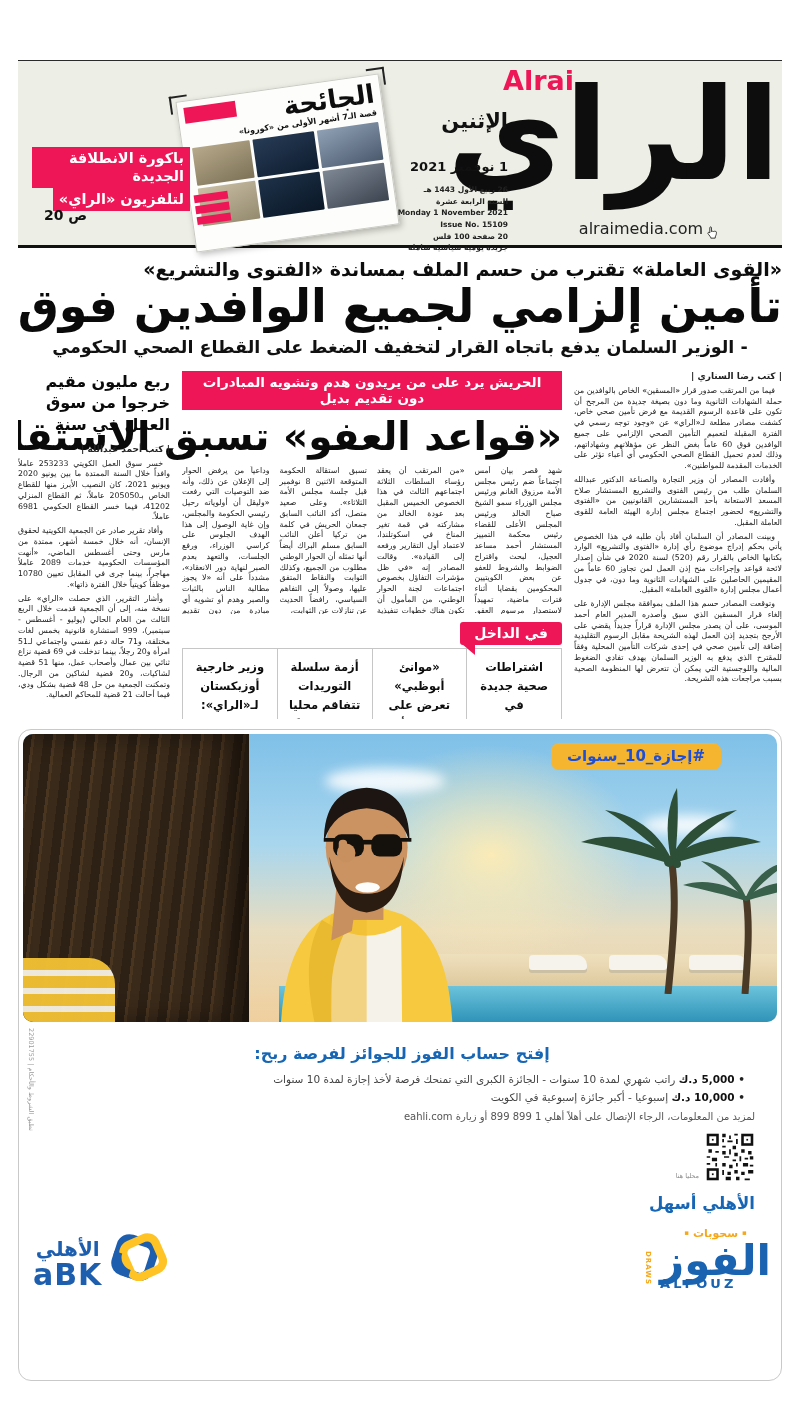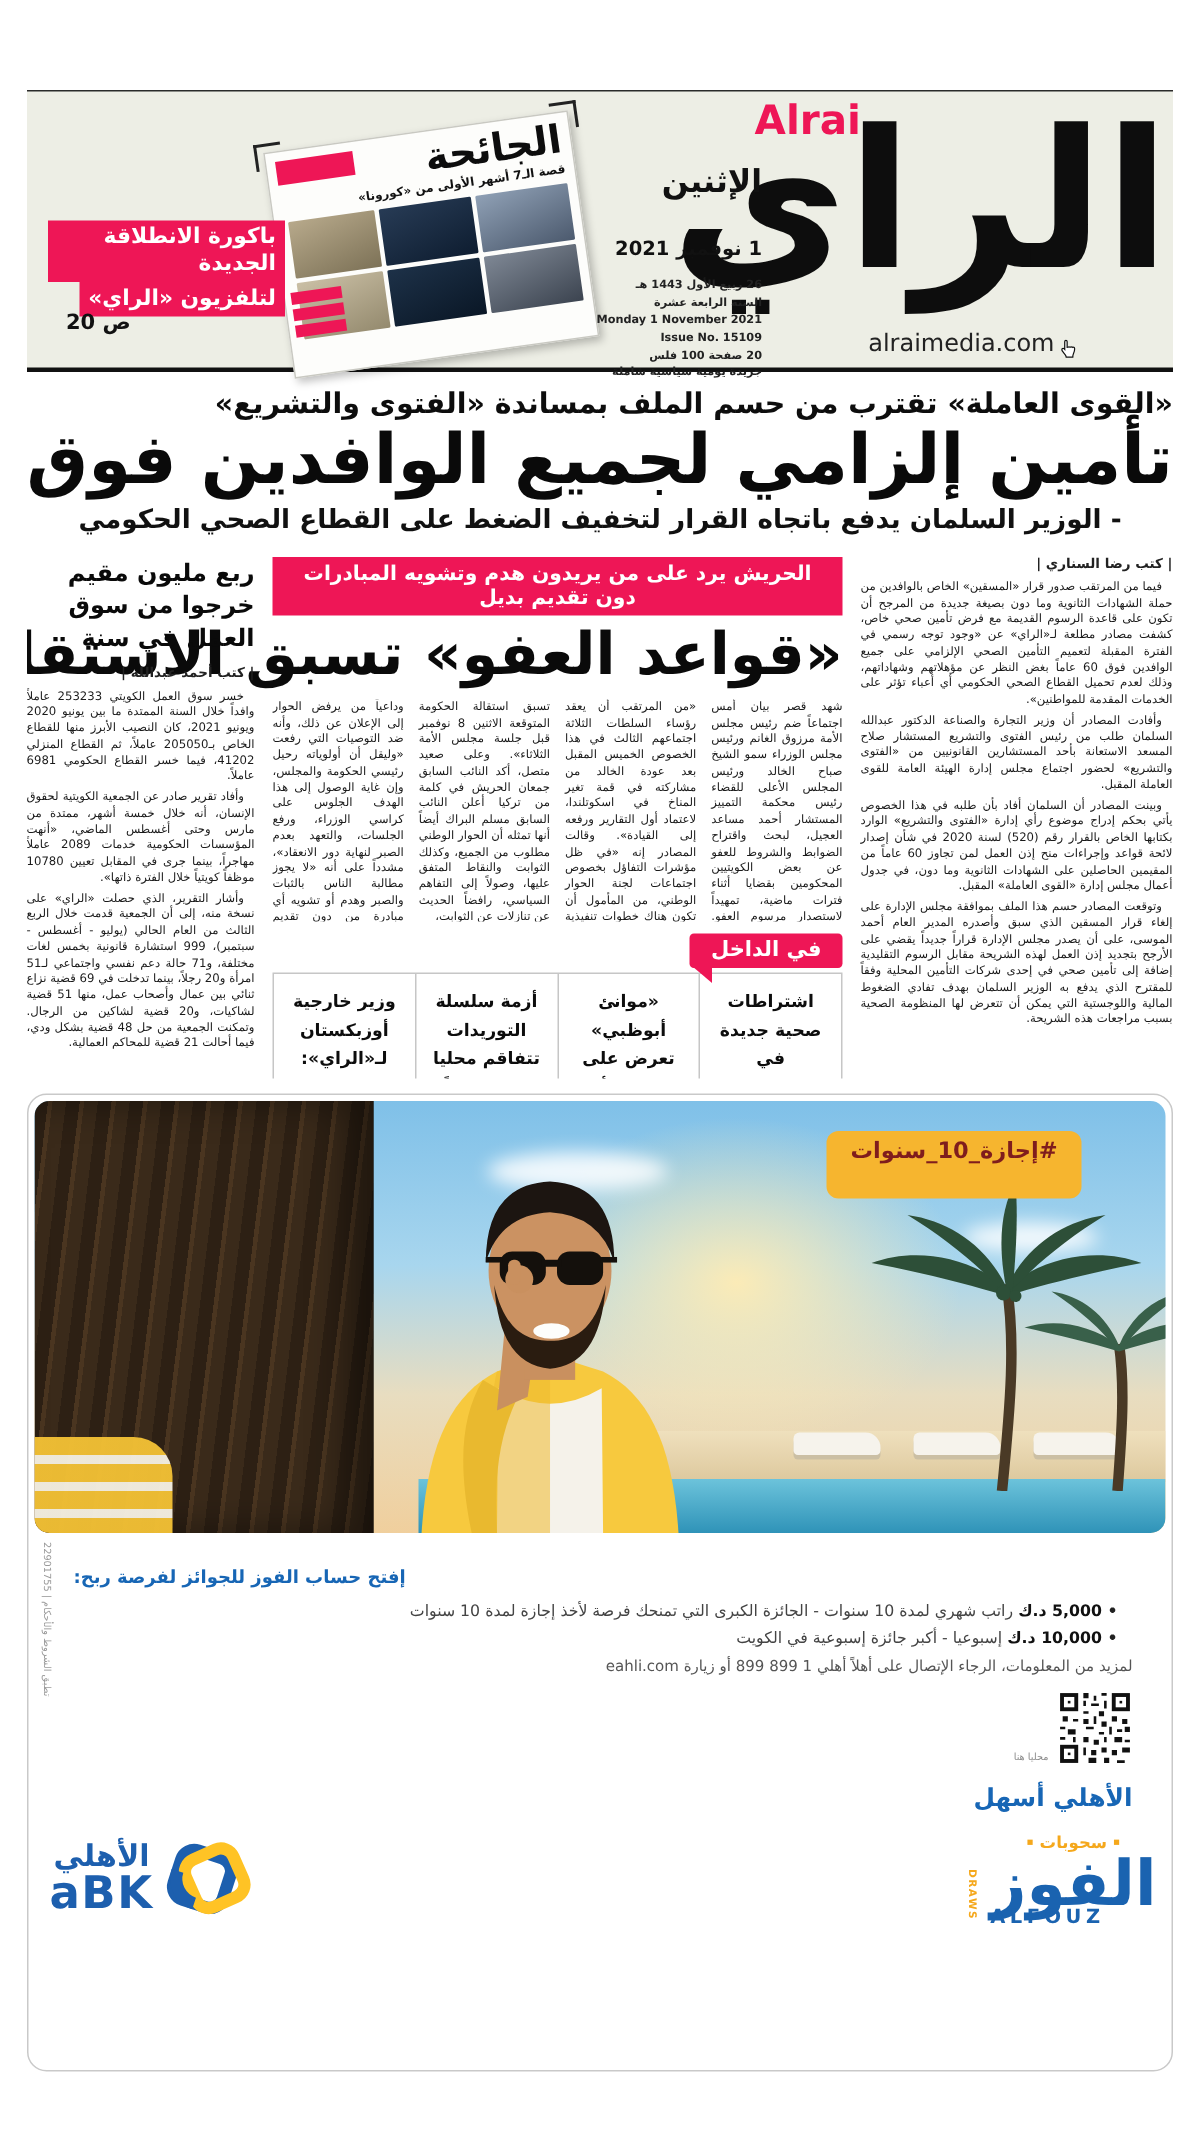--- a/index.html
+++ b/index.html
@@ -96,26 +96,26 @@
   .pool { position:absolute; right:0; bottom:0; width:66%; height:36px; background:linear-gradient(#6cc3db,#2f93b8); }
   .lounger { position:absolute; bottom:52px; width:58px; height:15px; background:#f6f3ec; border-radius:4px 10px 3px 3px;
              box-shadow:0 3px 0 #cbbfa4; }
   .palms { position:absolute; right:-6px; bottom:28px; width:330px; height:210px; }
   .wood-wall { position:absolute; left:0; top:0; width:30%; height:100%;
                background:repeating-linear-gradient(97deg,#2d2014 0 9px,#4a3520 9px 12px,#3a2a1a 12px 21px);
                box-shadow:inset -18px 0 26px rgba(0,0,0,.45); }
   .yellow-chair { position:absolute; left:0; bottom:0; width:92px; height:64px; border-radius:0 26px 0 0;
                   background:repeating-linear-gradient(180deg,#f4c235 0 12px,#f7f2e4 12px 18px); opacity:.95; }
   .man-svg { position:absolute; left:27%; bottom:0; height:97%; }
-  .hashtag { position:absolute; right:56px; top:20px; background:#f6b52f; color:#7f1d1d; font-weight:bold;
-             font-size:15px; padding:4px 16px 23px; border-radius:8px; direction:rtl; }
+  .hashtag { position:absolute; right:56px; top:9px; background:#f6b52f; color:#1d4ed8; font-weight:bold;
+             font-size:15px; padding:4px 16px 5px; border-radius:8px; direction:rtl; }
 
   .ad-body { position:relative; direction:rtl; padding:14px 26px 0 30px; }
   .ad-headline { color:#1766b5; font-size:20.5px; font-weight:bold; text-align:right; line-height:1.3; }
-  .ad-subhead { color:#1766b5; font-size:12px; font-weight:bold; text-align:left; margin-top:8px; }
+  .ad-subhead { color:#1766b5; font-size:16px; font-weight:bold; text-align:center; margin-top:8px; }
   .ad-bullets { margin-top:10px; }
   .ad-bullet { font-size:10.5px; color:#444; margin:0 10px 6px 0; text-align:right; }
   .ad-bullet:before { content:"• "; color:#222; font-weight:bold; }
   .ad-bullet b { color:#111; }
   .ad-contact { font-size:10px; color:#555; margin-top:8px; text-align:right; }
   .terms-vertical { position:absolute; left:8px; top:6px; writing-mode:vertical-rl; font-size:6.5px;
                     color:#9a9a9a; letter-spacing:.5px; }
   .qr-row { display:flex; direction:rtl; align-items:flex-end; gap:6px; margin-top:10px; }
   .qr-svg { width:50px; height:50px; }
   .qr-caption { font-size:6.5px; color:#8a8a8a; padding-bottom:2px; }
@@ -123,21 +123,21 @@
 
   .logos-row { display:flex; direction:rtl; justify-content:space-between; align-items:center;
                padding:14px 10px 0 14px; }
   .alfouz { position:relative; text-align:center; padding-left:16px; }
   .alfouz-top { color:#f5a81c; font-size:11px; font-weight:bold; letter-spacing:1px; }
   .alfouz-top:before, .alfouz-top:after { content:"▪"; font-size:7px; vertical-align:2px; margin:0 4px; }
   .alfouz-main { color:#1a63b0; font-size:42px; font-weight:bold; line-height:1; }
   .alfouz-latin { color:#1a63b0; font-size:13px; font-weight:bold; letter-spacing:3px; margin-top:-6px; text-align:left; }
   .alfouz-side { position:absolute; left:0; bottom:6px; writing-mode:vertical-rl; font-size:7px;
                  color:#f5a81c; font-weight:bold; letter-spacing:1px; }
-  .abk { display:flex; direction:ltr; align-items:flex-start; gap:8px; }
+  .abk { display:flex; direction:ltr; align-items:flex-end; gap:8px; }
   .abk-text { text-align:center; }
   .abk-ar { color:#1d5fae; font-size:20px; font-weight:bold; }
   .abk-latin { color:#1d5fae; font-size:30px; font-weight:bold; letter-spacing:1px; line-height:.9; }
   .abk-sym { width:58px; height:58px; }
 </style>
 </head>
 <body>
 
 <div class="page">
   <div class="inner">

